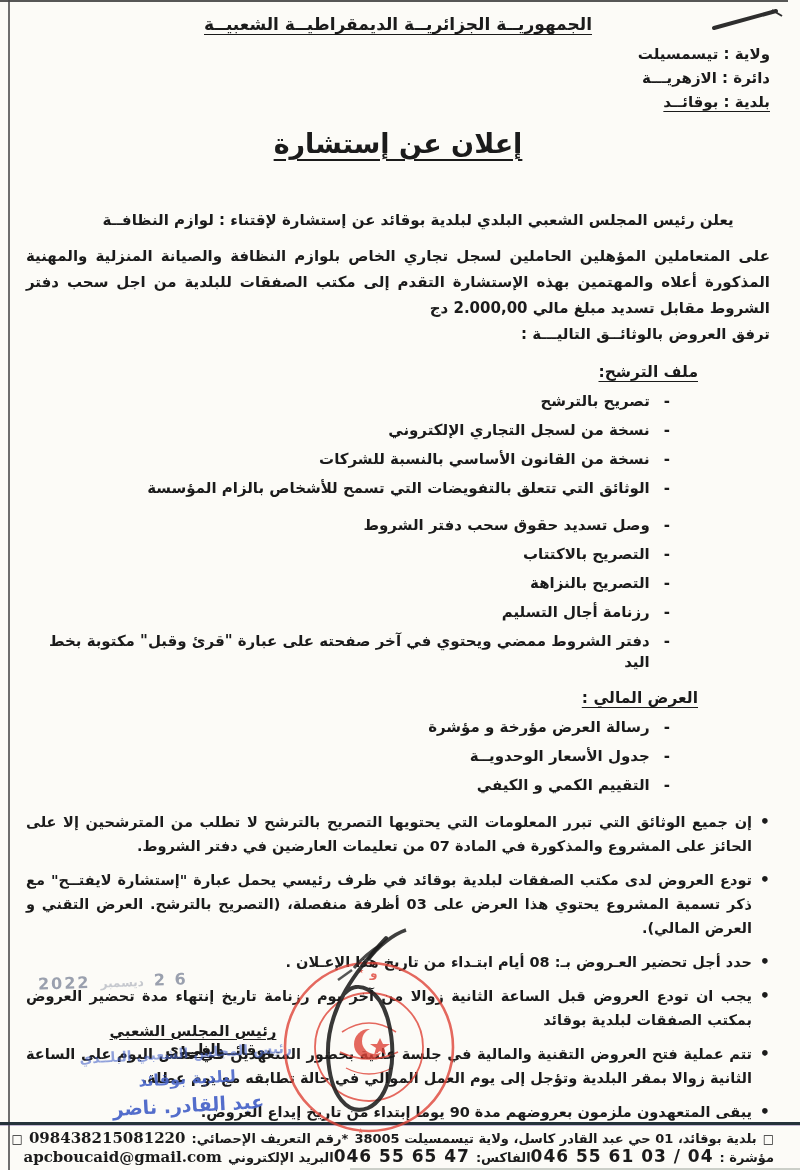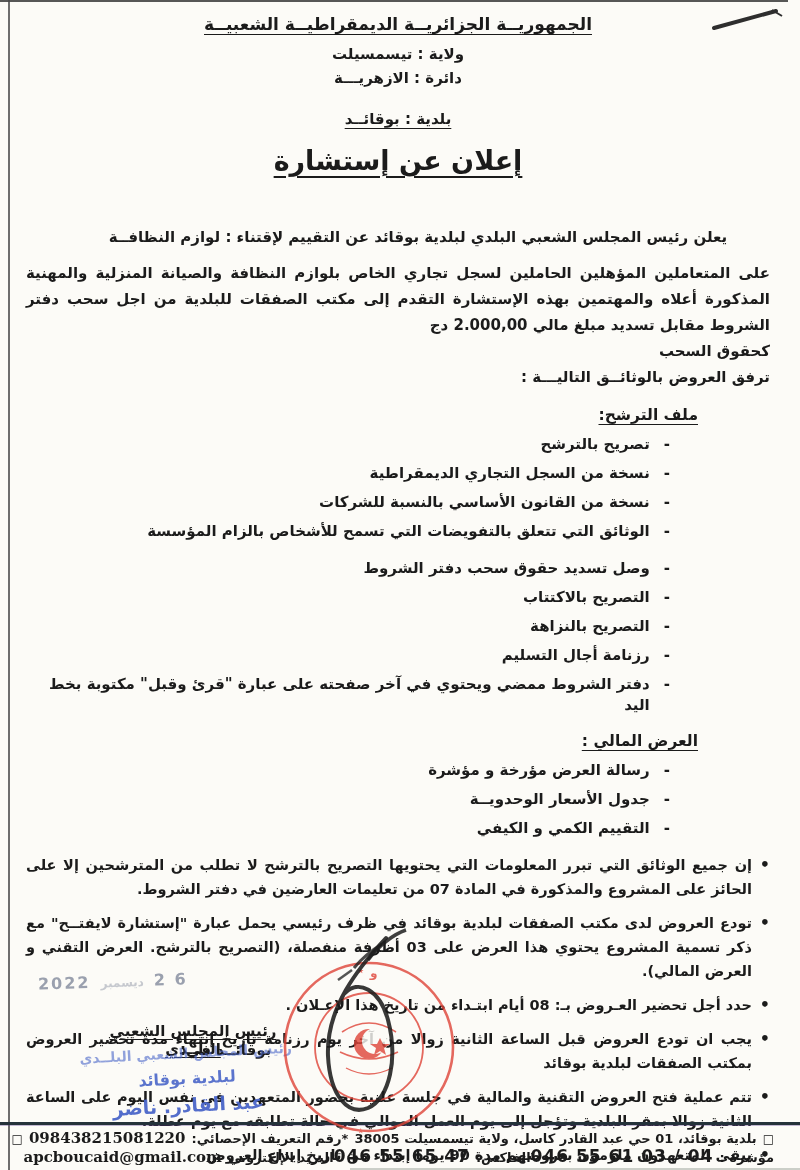--- a/index.html
+++ b/index.html
@@ -7,22 +7,22 @@
     position:relative;width:800px;height:1170px;margin:0 auto;
     background:#fcfbf7;overflow:hidden;color:#1b1b1b;
     font-family:"DejaVu Sans",sans-serif;font-weight:bold;direction:rtl;
   }
   .edge-top{position:absolute;top:0;left:0;right:12px;height:2px;background:#3a3a3a;opacity:.85;}
   .edge-left{position:absolute;top:0;bottom:0;left:8px;width:2px;background:#4a4a4a;opacity:.8;}
   .content{position:relative;padding:12px 30px 0 26px;}
 
   .republic{text-align:center;font-size:17px;letter-spacing:.5px;
     text-decoration:underline;text-underline-offset:4px;margin-top:2px;}
-  .admin-block{margin-top:8px;text-align:center;line-height:24px;font-size:15px;}
-  .admin-underline{text-decoration:underline;text-underline-offset:4px;margin-top:17px;}
+  .admin-block{margin-top:8px;text-align:right;line-height:24px;font-size:15px;}
+  .admin-underline{text-decoration:underline;text-underline-offset:4px;}
   .pen-mark{position:absolute;top:6px;left:710px;width:76px;height:26px;}
 
   .doc-title{text-align:center;font-size:27px;letter-spacing:1px;margin-top:14px;
     text-decoration:underline;text-underline-offset:6px;}
 
   .intro-line{margin-top:52px;padding-left:40px;text-align:center;font-size:15px;}
   .body-par{margin:14px 0 0 0;font-size:15px;line-height:26px;text-align:justify;}
   .line-right{font-size:15px;line-height:26px;text-align:right;}
 
   .section{margin-top:16px;}
@@ -84,34 +84,33 @@
     <div class="republic">الجمهوريــة الجزائريــة الديمقراطيــة الشعبيــة</div>
 
     <div class="admin-block">
       <div>ولاية : تيسمسيلت</div>
       <div>دائرة : الازهريـــة</div>
       <div class="admin-underline">بلدية : بوقائــد</div>
     </div>
 
     <div class="doc-title">إعلان عن  إستشارة</div>
 
-    <div class="intro-line">يعلن رئيس المجلس الشعبي البلدي لبلدية بوقائد عن التقييم  لإقتناء : لوازم النظافــة</div>
+    <div class="intro-line">يعلن رئيس المجلس الشعبي البلدي لبلدية بوقائد عن إستشارة  لإقتناء : لوازم النظافــة</div>
     <p class="body-par">على المتعاملين المؤهلين الحاملين لسجل تجاري الخاص بلوازم النظافة والصيانة المنزلية والمهنية  المذكورة أعلاه والمهتمين بهذه الإستشارة التقدم إلى مكتب الصفقات للبلدية من اجل سحب دفتر الشروط مقابل تسديد مبلغ مالي  2.000,00 دج</p>
-    <div class="line-right">كحقوق السحب</div>
     <div class="line-right">ترفق العروض بالوثائــق التاليـــة :</div>
 
     <div class="section">
       <div class="section-heading">ملف الترشح:</div>
       <div class="ditem">
           <span class="dash">-</span>
           <span>تصريح بالترشح</span>
         </div>
       <div class="ditem">
           <span class="dash">-</span>
-          <span>نسخة من السجل التجاري الديمقراطية</span>
+          <span>نسخة من لسجل التجاري الإلكتروني</span>
         </div>
       <div class="ditem">
           <span class="dash">-</span>
           <span>نسخة من القانون الأساسي بالنسبة للشركات</span>
         </div>
       <div class="ditem">
           <span class="dash">-</span>
           <span>الوثائق التي تتعلق بالتفويضات التي تسمح للأشخاص بالزام المؤسسة</span>
         </div>
     </div>

